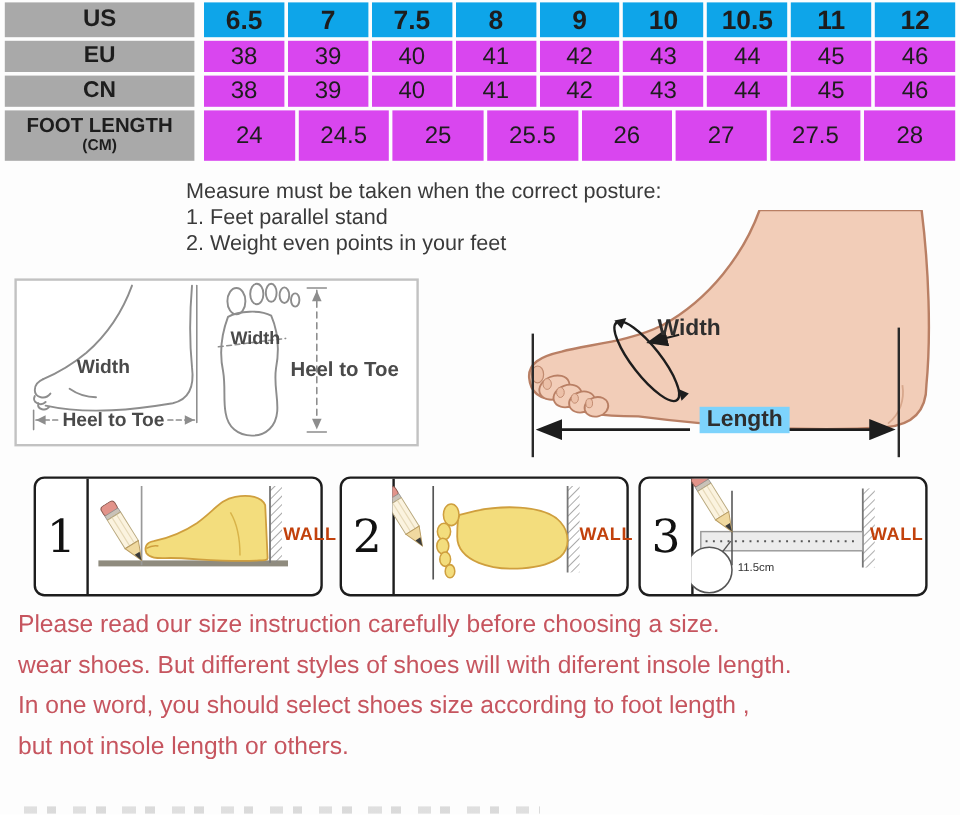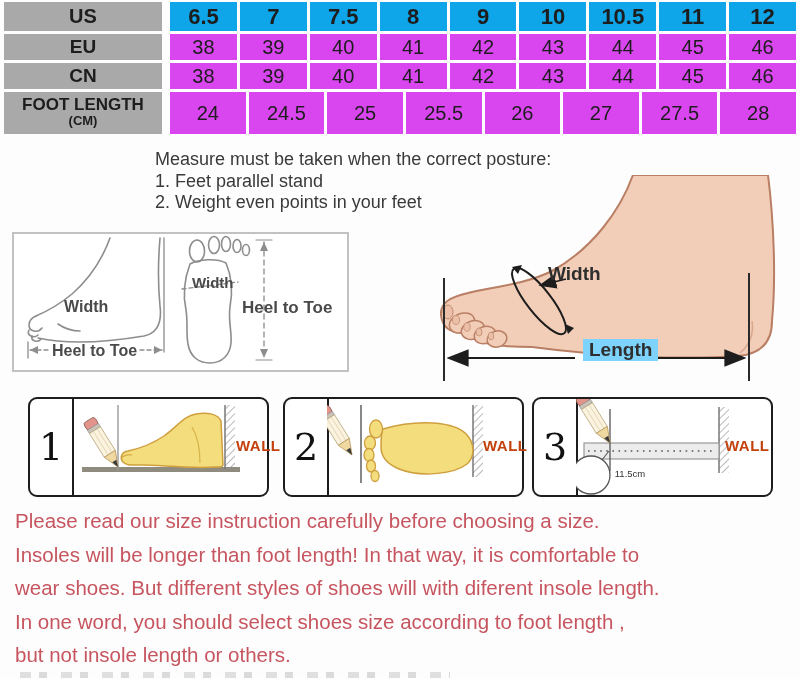--- a/index.html
+++ b/index.html
@@ -287,21 +287,20 @@
       <g transform="translate(23,-12) rotate(-32 11 56)">
         <use href="#pencil" width="22" height="60"></use>
       </g>
     </svg>
     <span class="ruler-reading" style="left:42px;top:69px;">11.5cm</span>
     <span class="wall-label">WALL</span>
   </div>
 
   <div class="notice">
     <div>Please read our size instruction carefully before choosing a size.</div>
-    <div>Insoles will be longer than foot length! In that way, it is comfortable to</div>
     <div>wear shoes. But different styles of shoes will with diferent insole length.</div>
     <div>In one word, you should select shoes size according to foot length ,</div>
     <div>but not insole length or others.</div>
   </div>
 
   <div class="remnant"></div>
 
 </div>
 
 </body></html>

